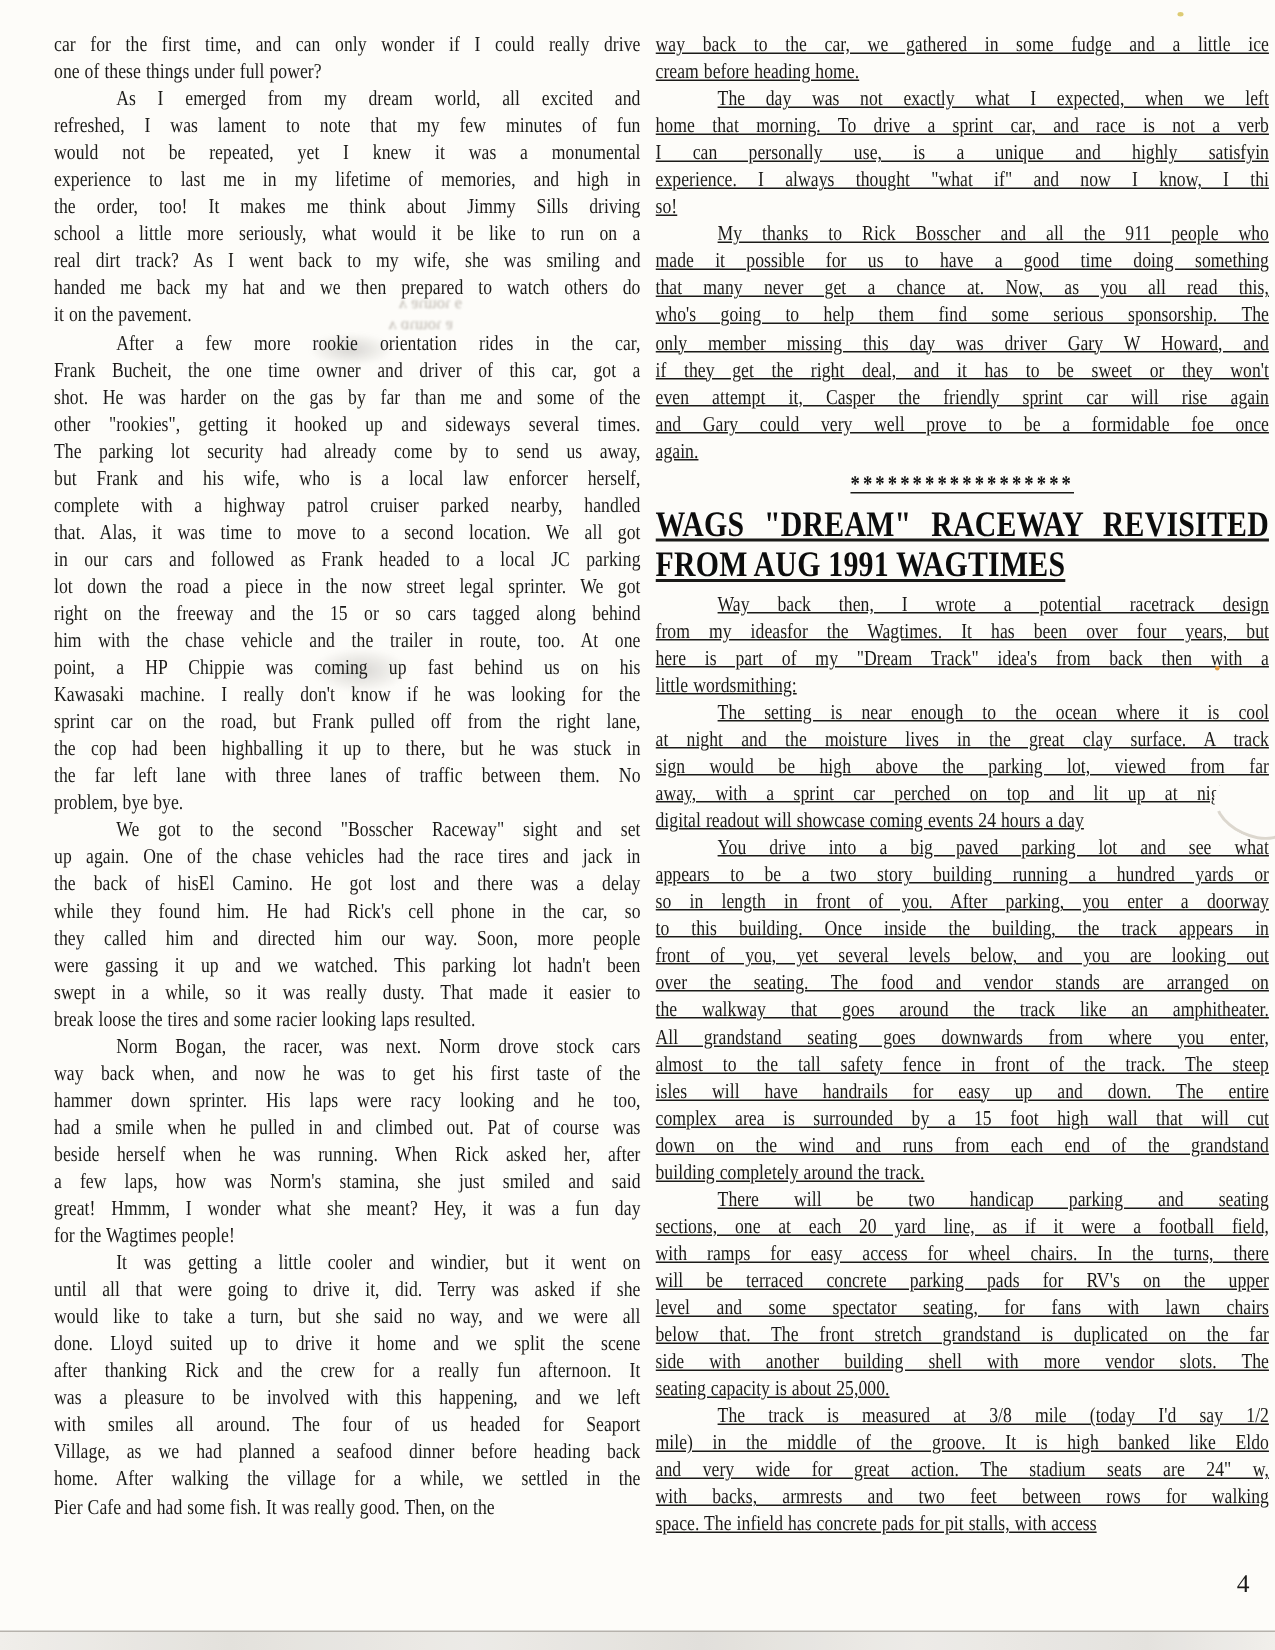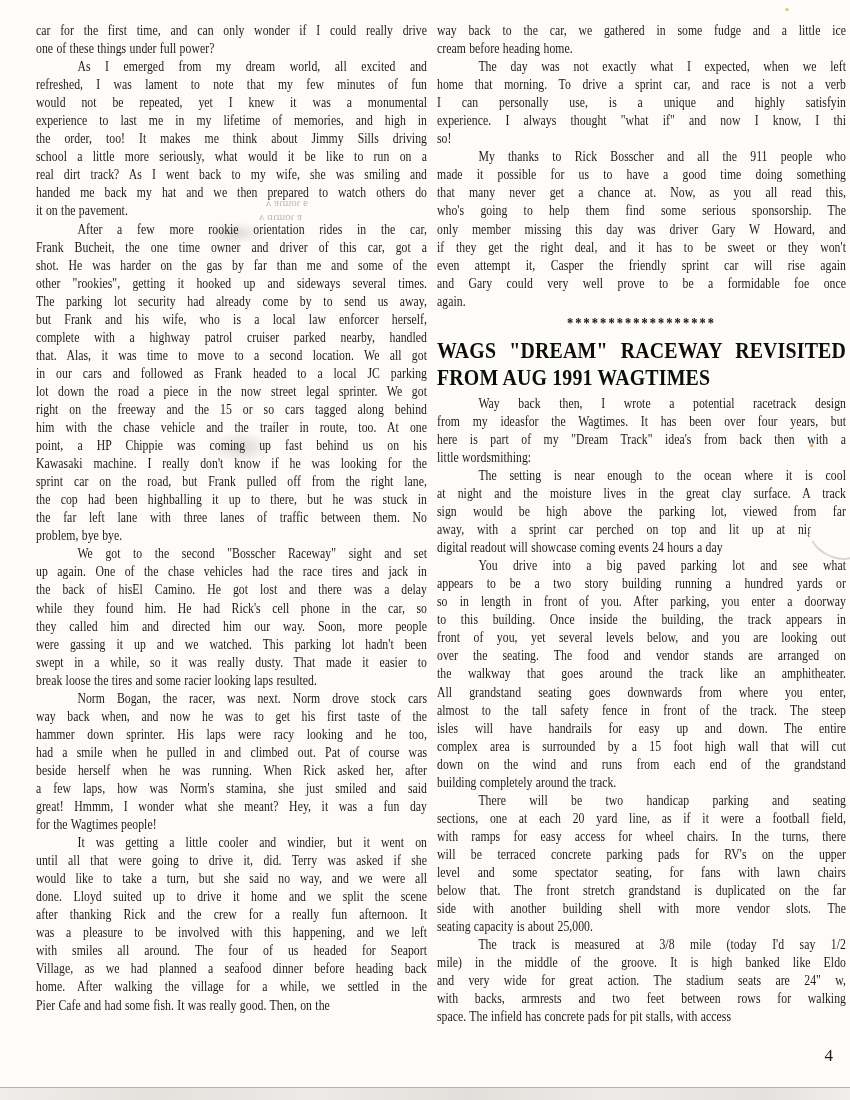--- a/index.html
+++ b/index.html
@@ -9,21 +9,21 @@
     height: 1100px;
     background: #fdfcf9;
     overflow: hidden;
     font-family: "Liberation Serif", "DejaVu Serif", serif;
     color: #1b1a18;
   }
   .col { position: absolute; top: 21px; z-index: 2; }
   .col-inner { transform-origin: 0 0; }
   .col-left  { left: 36px;  width: 391px; }
   .col-left  .col-inner { width: 472px; transform: scaleX(0.8284); }
-  .col-right { left: 437px; width: 409px; }
+  .col-right { left: 437px; width: 409px; text-decoration: underline; }
   .col-right .col-inner { width: 494px; transform: scaleX(0.8279); }
 
   .line {
     font-size: 14.2px;
     line-height: 18.05px;
     height: 18.05px;
     overflow: hidden;
     text-align: justify;
     text-align-last: justify;
     letter-spacing: 0.05px;

